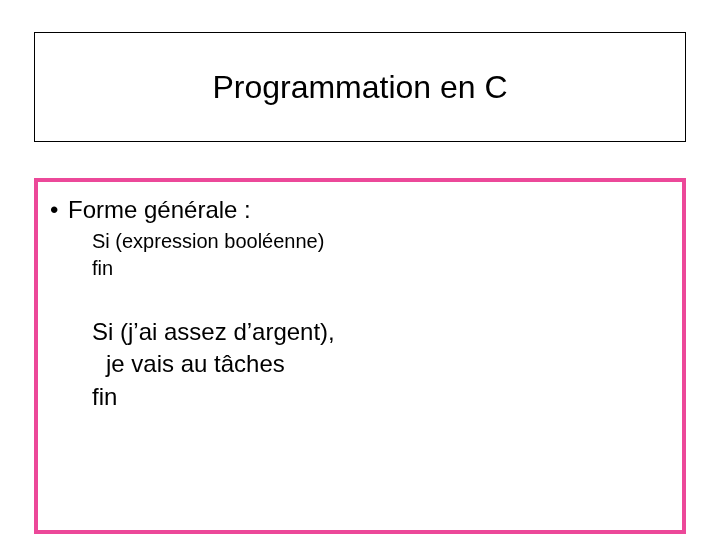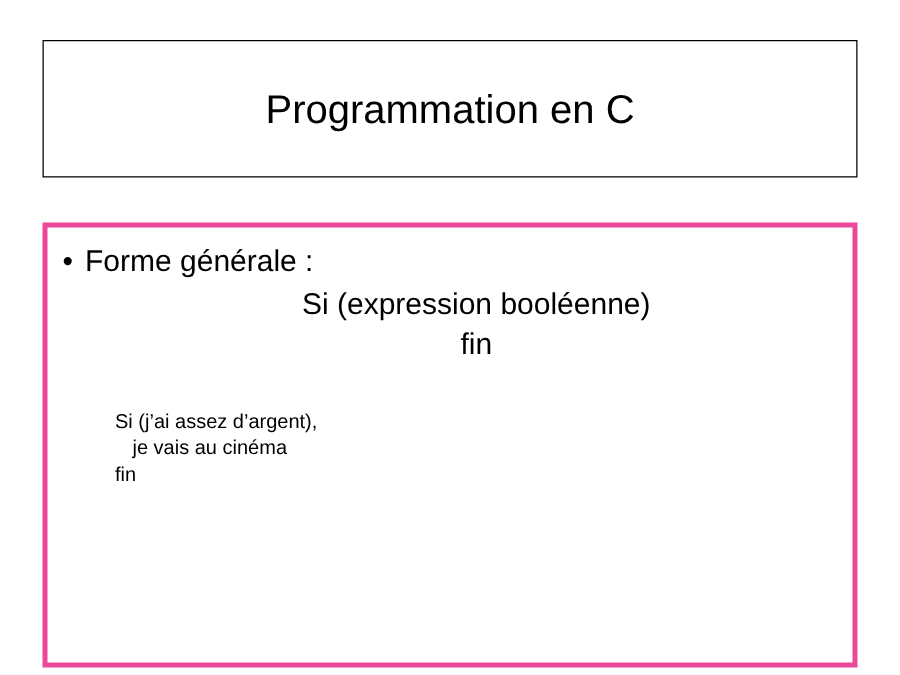--- a/index.html
+++ b/index.html
@@ -37,31 +37,30 @@
   }
   .bullet-line {
     font-size: 24px;
     margin-bottom: 4px;
   }
   .bullet-line .dot {
     display: inline-block;
     width: 18px;
   }
   .sub {
-    font-size: 24px;
+    font-size: 20px;
     line-height: 1.35;
     padding-left: 42px;
-    text-align: center;
   }
   .sub .in1 { padding-left: 0; display: block; }
   .sub .in2 { padding-left: 36px; display: block; }
   .spacer { height: 34px; }
   .sec2 .bullet-line { margin-top: 4px; }
   .sec2 .sub2 {
-    font-size: 16px;
+    font-size: 24px;
     line-height: 1.35;
     padding-left: 42px;
   }
   .sec2 .sub2 .l1 { display: block; }
   .sec2 .sub2 .l2 { display: block; padding-left: 14px; }
   .sec2 .sub2 .l3 { display: block; }
 </style>
 </head>
 <body>
 
@@ -81,20 +80,20 @@
         <span class="in1">Si (expression booléenne)</span>
         <span class="in1">fin</span>
       </div>
     </div>
 
     <div class="spacer"></div>
 
     <div class="sec2">
       <div class="sub2">
         <span class="l1">Si (j’ai assez d’argent),</span>
-        <span class="l2">je vais au cinéma</span>
+        <span class="l2">je vais au tâches</span>
         <span class="l3">fin</span>
       </div>
     </div>
 
   </div>
 
 </div>
 
 </body></html>

